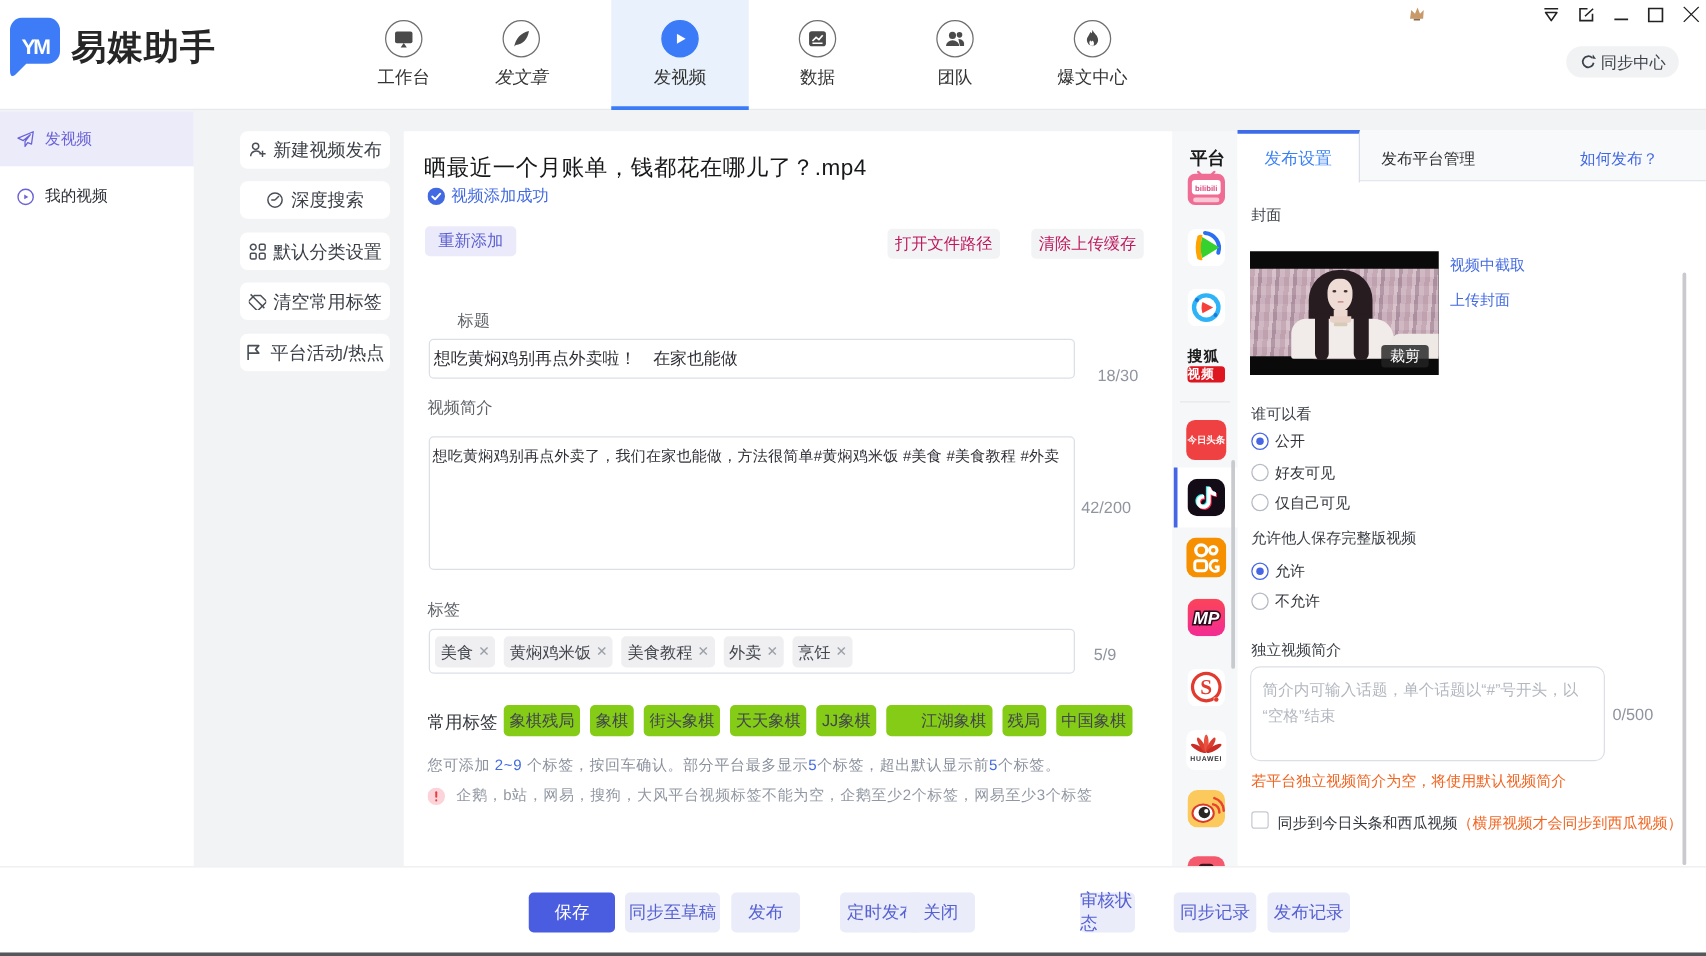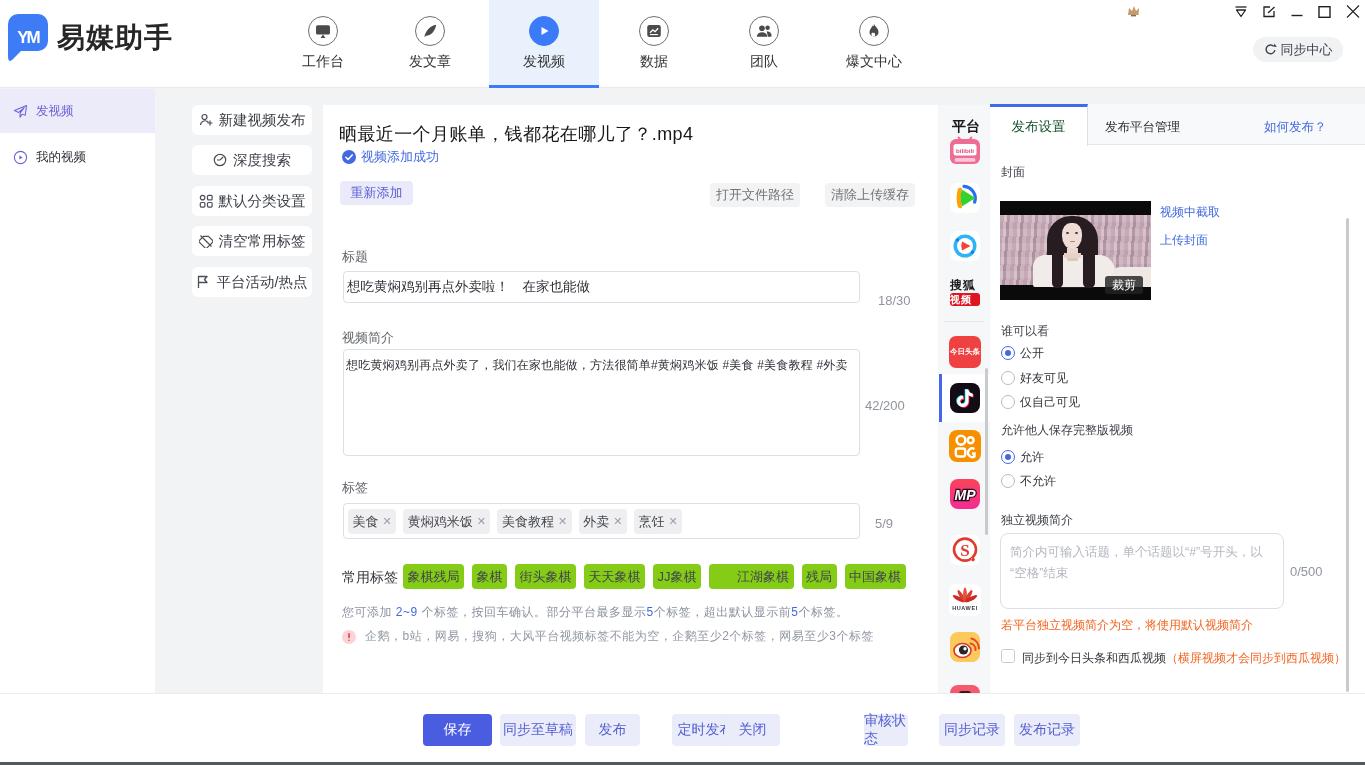--- a/index.html
+++ b/index.html
@@ -26,36 +26,36 @@
 .side-item .ic { margin-left:13px; margin-right:8px; width:15px; height:15px; }
 
 
 .lbtn { position:absolute; left:192px; width:120px; height:30px; background:#fff; border-radius:6px; font-size:14.5px; color:#3a3e46; display:flex; align-items:center; justify-content:center; gap:6px; white-space:nowrap; }
 
 
 #midcard { position:absolute; left:323px; top:105px; width:615px; height:588px; background:#fff; }
 #mtitle { position:absolute; left:16px; top:17px; font-size:18px; font-weight:normal; color:#17181a; letter-spacing:0.4px; }
 #msucc { position:absolute; left:19px; top:45px; height:14px; font-size:13px; color:#4269e2; display:flex; align-items:center; gap:5px; }
 .chip-indigo { position:absolute; background:#ebeafa; border-radius:4px; color:#5a5fd0; font-size:13px; display:flex; align-items:center; justify-content:center; }
-.chip-gray { position:absolute; background:#f2f3f5; border-radius:4px; color:#737373; font-size:13px; display:flex; align-items:center; justify-content:center; }
+.chip-gray { position:absolute; background:#f2f3f5; border-radius:4px; color:#be185d; font-size:13px; display:flex; align-items:center; justify-content:center; }
 .flabel { position:absolute; left:19px; font-size:13px; color:#5f6368; }
 .finput { position:absolute; left:20px; width:517px; border:1px solid #dcdfe6; border-radius:4px; background:#fff; }
 .fcount { position:absolute; font-size:13px; color:#8f949e; }
 .tagpill { height:25px; background:#efeff1; border-radius:4px; font-size:13px; vertical-align:top; color:#42464d; display:inline-flex; align-items:center; padding:0 4.5px; }
 .tagx { color:#9aa0a8; margin-left:4px; font-size:11px; }
 .gp { background:#84cc16; padding:0 4.5px; }
 
 
 #platcol { position:absolute; left:938px; top:105px; width:52px; height:588px; background:#f6f7f9; }
 #plathead { position:absolute; left:952px; top:118px; font-size:14px; font-weight:bold; color:#1a1a1a; z-index:3; }
 
 
 #rightpanel { position:absolute; left:990px; top:105px; width:375px; height:588px; background:#fff; }
 #tabhead { position:absolute; left:0; top:-1px; width:375px; height:41px; background:#f8f9fb; border-bottom:1px solid #e4e7ed; }
-#tab-active { position:absolute; left:0px; top:-1px; width:98px; height:42px; background:#fff; border-top:3px solid #3e6be8; border-right:1px solid #dcdfe6; color:#14532d; font-size:13.5px; display:flex; align-items:center; justify-content:center; }
+#tab-active { position:absolute; left:0px; top:-1px; width:98px; height:42px; background:#fff; border-top:3px solid #3e6be8; border-right:1px solid #dcdfe6; color:#3b82f6; font-size:13.5px; display:flex; align-items:center; justify-content:center; }
 #tab2 { position:absolute; left:115px; top:14px; font-size:12.5px; color:#303133; }
 #howto { position:absolute; left:274px; top:14px; font-size:12.5px; color:#4269e2; }
 .rlabel { position:absolute; left:11px; font-size:12px; color:#3b3f46; }
 .blue-link { position:absolute; font-size:12px; color:#4269e2; }
 .radio { position:absolute; width:14px; height:14px; border-radius:50%; border:1px solid #b6bac2; background:#fff; }
 .radio.on { border-color:#4666e5; }
 .radio.on::after { content:""; position:absolute; left:3px; top:3px; width:6px; height:6px; border-radius:50%; background:#4666e5; }
 .rtext { position:absolute; left:30px; font-size:12px; color:#303339; }
 
 
@@ -76,21 +76,21 @@
   <div id="logo-text">易媒助手</div>
   <div class="nav" style="left:268px;">
       <div class="circ">
         <svg width="18" height="18" viewBox="0 0 16 16">
           <rect x="1.8" y="2.8" width="12.4" height="8.4" rx="1.4" fill="#4a4a4a"></rect>
           <path d="M8 11 l2.2 3.2 h-4.4 z" fill="#4a4a4a"></path>
         </svg>
       </div>
       <div class="lbl">工作台</div>
     </div>
-  <div class="nav" style="left:375px;">
+  <div class="nav" style="left:362px;font-style:italic;">
       <div class="circ">
         <svg width="18" height="18" viewBox="0 0 16 16">
           <path d="M3 13.5 C4 8 8 3.5 13.5 2.5 C12.5 8.5 9 12 4.2 12.4 Z M3 13.5 C5 9.5 8 6.5 11.5 4.5" fill="#4a4a4a"></path>
         </svg>
       </div>
       <div class="lbl">发文章</div>
     </div>
   <div class="nav active" style="left:489px;">
       <div class="circ">
         <svg width="18" height="18" viewBox="0 0 16 16">
@@ -199,25 +199,25 @@
 <div id="midcard">
   <div id="mtitle">晒最近一个月账单，钱都花在哪儿了？.mp4</div>
   <div id="msucc"><svg width="14" height="14" viewBox="0 0 14 14">
         <circle cx="7" cy="7" r="7" fill="#4269e2"></circle>
         <path d="M3.8 7.2 L6.1 9.4 L10.2 4.9" stroke="#fff" stroke-width="1.5" fill="none" stroke-linecap="round" stroke-linejoin="round"></path>
       </svg>视频添加成功</div>
   <div class="chip-indigo" style="left:17px; top:76px; width:73px; height:24px;">重新添加</div>
   <div class="chip-gray" style="left:387px; top:78px; width:90px; height:24px;">打开文件路径</div>
   <div class="chip-gray" style="left:502px; top:78px; width:90px; height:24px;">清除上传缓存</div>
 
-  <div class="flabel" style="top:143px;">标题</div>
+  <div class="flabel" style="top:143px;margin-left:24px;">标题</div>
   <div class="finput" style="top:166px; height:32px; font-size:13.5px; color:#303138; line-height:30px; padding:0 3px;">想吃黄焖鸡别再点外卖啦！　在家也能做</div>
   <div class="fcount" style="left:555px; top:176px;margin-top:12px;">18/30</div>
 
-  <div class="flabel" style="top:224px;">视频简介</div>
+  <div class="flabel" style="top:212px;">视频简介</div>
   <div class="finput" style="top:244px; height:107px; font-size:12px; letter-spacing:0.2px; color:#303138; line-height:17px; padding:7px 2px;">想吃黄焖鸡别再点外卖了，我们在家也能做，方法很简单#黄焖鸡米饭 #美食 #美食教程 #外卖</div>
   <div class="fcount" style="left:542px; top:293px;">42/200</div>
 
   <div class="flabel" style="top:374px;">标签</div>
   <div class="finput" style="top:398px; height:36px; padding:5px 4px; font-size:0;">
     <span class="tagpill">美食<span class="tagx">✕</span></span>
     <span class="tagpill" style="margin-left:7px;">黄焖鸡米饭<span class="tagx">✕</span></span>
     <span class="tagpill" style="margin-left:7px;">美食教程<span class="tagx">✕</span></span>
     <span class="tagpill" style="margin-left:7px;">外卖<span class="tagx">✕</span></span>
     <span class="tagpill" style="margin-left:7px;">烹饪<span class="tagx">✕</span></span>

